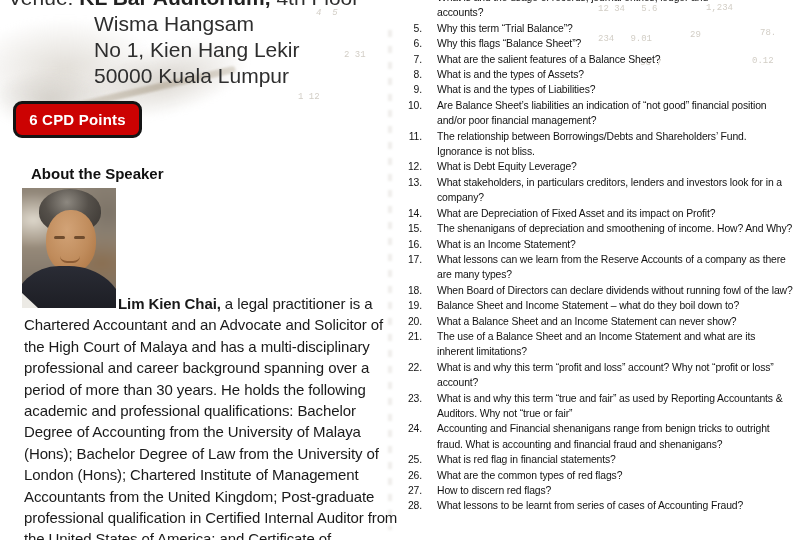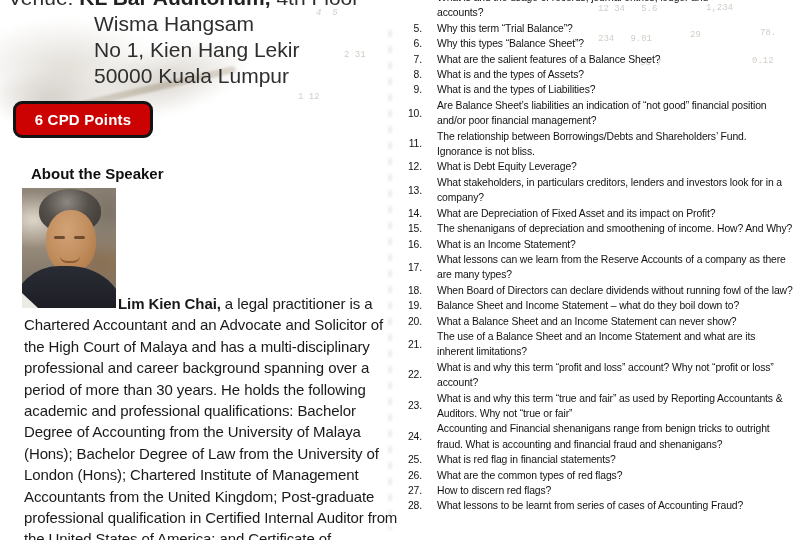--- a/index.html
+++ b/index.html
@@ -21,21 +21,21 @@
     background:linear-gradient(90deg,#d6cfc3,#b3a896 60%,#cfc8bb);}
   .smudge{position:absolute;left:388px;top:30px;width:4px;height:500px;opacity:.55;filter:blur(1px);
     background:repeating-linear-gradient(180deg,rgba(203,198,189,.55) 0 7px,rgba(203,198,189,0) 7px 16px);}
   .faint-digit{position:absolute;color:#c3bdb2;font-family:"Liberation Mono",monospace;
     font-size:9px;opacity:.75;filter:blur(.5px);white-space:pre;}
   
   .venue{position:absolute;left:8px;top:-15px;font-size:21px;line-height:26px;color:#2e2e2e;}
   .venue b{font-weight:700;color:#222;}
   .venue-sub{margin-left:86px;}
   .badge{
-    position:absolute;left:13px;top:101px;width:140px;height:37px;box-sizing:border-box;
+    position:absolute;left:13px;top:101px;width:129px;height:37px;box-sizing:border-box;
     border:3px solid #141414;border-radius:9px;display:flex;align-items:center;justify-content:center;
     font-weight:700;font-size:15px;letter-spacing:.2px;
   }
   .about-heading{position:absolute;left:24px;top:158px;margin:7px;font-size:15px;font-weight:700;color:#111;}
   
   .photo{position:absolute;left:22px;top:188px;width:94px;height:120px;overflow:hidden;background:#9a8d7c;}
   .ph-bg{position:absolute;inset:-4px;filter:blur(2px);
     background:
       radial-gradient(60px 40px at 15% 28%,#ded8cc 0%,rgba(222,216,204,0) 70%),
       radial-gradient(50px 60px at 88% 22%,#7d7468 0%,rgba(125,116,104,0) 75%),
@@ -52,21 +52,21 @@
   .ph-body{position:absolute;left:-8px;bottom:-6px;width:110px;height:48px;
     border-radius:45% 55% 0 0/95% 110% 0 0;background:linear-gradient(180deg,#2a2c35,#1b1c22);}
   .ph-corner{position:absolute;left:0;bottom:0;width:0;height:0;
     border-left:16px solid #eceae5;border-top:15px solid transparent;}
   .bio{position:absolute;left:24px;top:293px;width:380px;margin:0;
     font-size:15px;line-height:21.4px;letter-spacing:-.1px;color:#1a1a1a;text-indent:94px;}
   .bio b{font-weight:700;text-align:center;}
   
   .questions{position:absolute;left:390px;top:-10px;width:404px;
     font-size:10.4px;line-height:15.4px;letter-spacing:-.12px;color:#121212;}
-  .q-row{display:flex;align-items:center;}
+  .q-row{display:flex;align-items:flex-start;}
   .q-num{flex:0 0 32px;text-align:right;white-space:nowrap;}
   .q-text{flex:1;margin-left:15px;}
 </style>
 </head>
 <body>
 
 <div class="page">
 
   <div class="bg-texture">
     <div class="blob blob1"></div>
@@ -124,21 +124,21 @@
       <div class="q-row">
         <span class="q-num"></span>
         <span class="q-text">accounts?</span>
       </div>
       <div class="q-row">
         <span class="q-num">5.</span>
         <span class="q-text">Why this term “Trial Balance”?</span>
       </div>
       <div class="q-row">
         <span class="q-num">6.</span>
-        <span class="q-text">Why this types “Balance Sheet”?</span>
+        <span class="q-text">Why this flags “Balance Sheet”?</span>
       </div>
       <div class="q-row">
         <span class="q-num">7.</span>
         <span class="q-text">What are the salient features of a Balance Sheet?</span>
       </div>
       <div class="q-row">
         <span class="q-num">8.</span>
         <span class="q-text">What is and the types of Assets?</span>
       </div>
       <div class="q-row">

